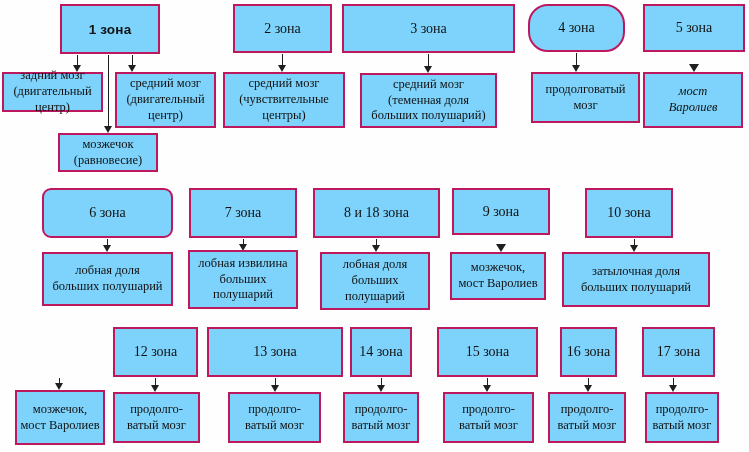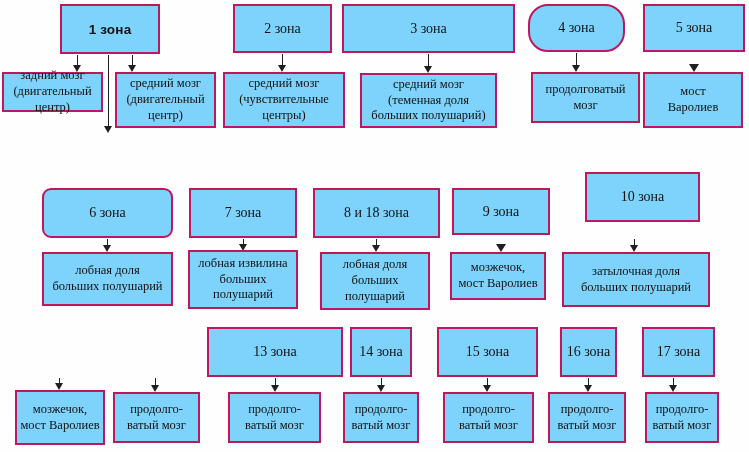--- a/index.html
+++ b/index.html
@@ -57,48 +57,51 @@
 (двигательный
 центр)</div>
   <div class="box" style="left:223px; top:72px; width:122px; height:56px;">средний мозг
 (чувствительные
 центры)</div>
   <div class="box" style="left:360px; top:73px; width:137px; height:55px;">средний мозг
 (теменная доля
 больших полушарий)</div>
   <div class="box" style="left:523px; top:72px; width:109px; height:51px;margin-left:8px;">продолговатый
 мозг</div>
-  <div class="box" style="left:643px; top:72px; width:100px; height:56px;">мост
+  <div class="box" style="left:643px; top:72px; width:100px; height:56px;font-style:italic;">мост
 Варолиев</div>
+  <div class="box" style="left:58px; top:133px; width:100px; height:39px;">мозжечок
+(равновесие)</div>
 
   <div class="box zone" style="left:42px; top:188px; width:131px; height:50px;border-radius:9px;">6 зона</div>
   <div class="box zone" style="left:189px; top:188px; width:108px; height:50px;">7 зона</div>
   <div class="box zone" style="left:313px; top:188px; width:127px; height:50px;">8 и 18 зона</div>
   <div class="box zone" style="left:452px; top:188px; width:98px; height:47px;">9 зона</div>
-  <div class="box zone" style="left:585px; top:172px; width:115px; height:50px;">10 зона</div>
+  <div class="box zone" style="left:585px; top:188px; width:88px; height:50px;">10 зона</div>
 
   <div class="arrow" style="left:107px; top:239px; height:6px;"></div>
   <div class="arrow" style="left:243px; top:239px; height:5px;"></div>
   <div class="arrow" style="left:376px; top:239px; height:6px;"></div>
   <div class="arrowhead" style="left:496px; top:244px;"></div>
   <div class="arrow" style="left:634px; top:239px; height:6px;"></div>
 
   <div class="box" style="left:42px; top:252px; width:131px; height:54px;">лобная доля
 больших полушарий</div>
   <div class="box" style="left:188px; top:250px; width:110px; height:59px;">лобная извилина
 больших
 полушарий</div>
   <div class="box" style="left:320px; top:252px; width:110px; height:58px;">лобная доля
 больших
 полушарий</div>
   <div class="box" style="left:450px; top:252px; width:96px; height:48px;">мозжечок,
 мост Варолиев</div>
   <div class="box" style="left:562px; top:252px; width:148px; height:55px;">затылочная доля
 больших полушарий</div>
 
+  <div class="box zone" style="left:113px; top:327px; width:85px; height:50px;">12 зона</div>
   <div class="box zone" style="left:207px; top:327px; width:136px; height:50px;">13 зона</div>
   <div class="box zone" style="left:350px; top:327px; width:62px; height:50px;font-family:Liberation Serif, serif;">14 зона</div>
   <div class="box zone" style="left:437px; top:327px; width:101px; height:50px;">15 зона</div>
   <div class="box zone" style="left:560px; top:327px; width:57px; height:50px;">16 зона</div>
   <div class="box zone" style="left:642px; top:327px; width:73px; height:50px;">17 зона</div>
 
   <div class="arrow" style="left:59px; top:378px; height:5px;"></div>
   <div class="arrow" style="left:155px; top:378px; height:7px;"></div>
   <div class="arrow" style="left:275px; top:378px; height:7px;"></div>
   <div class="arrow" style="left:381px; top:378px; height:7px;"></div>

